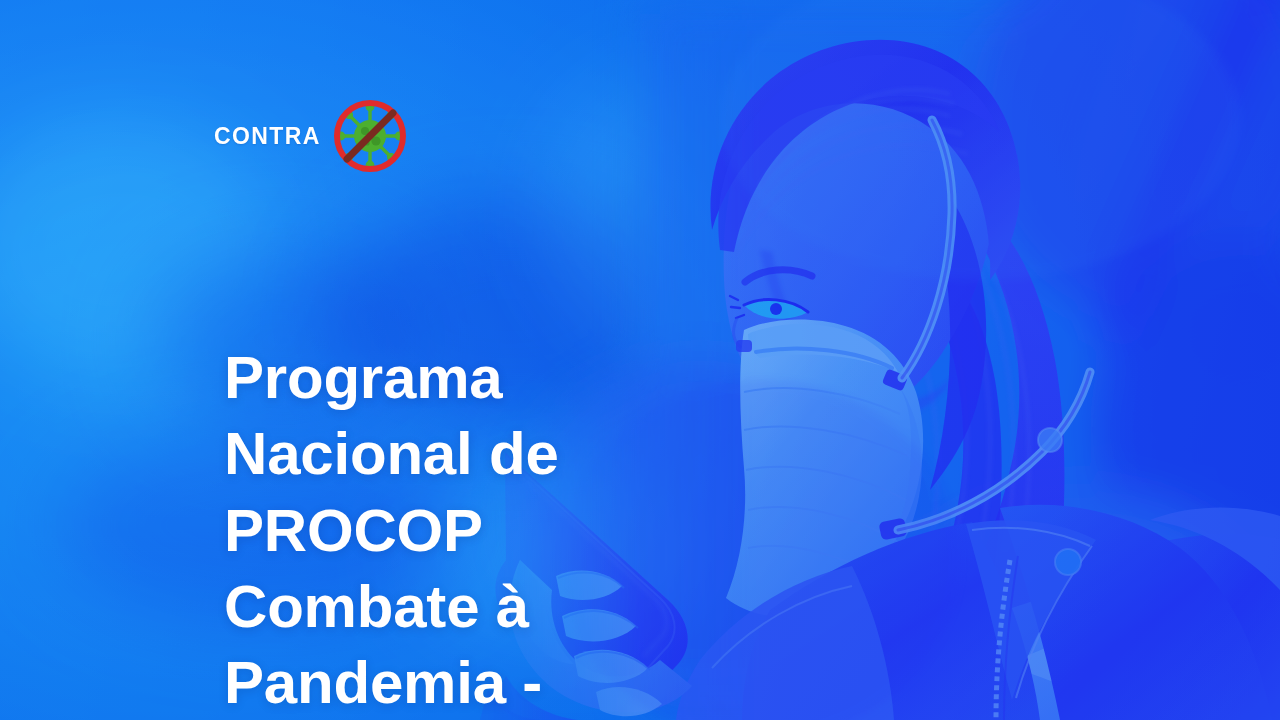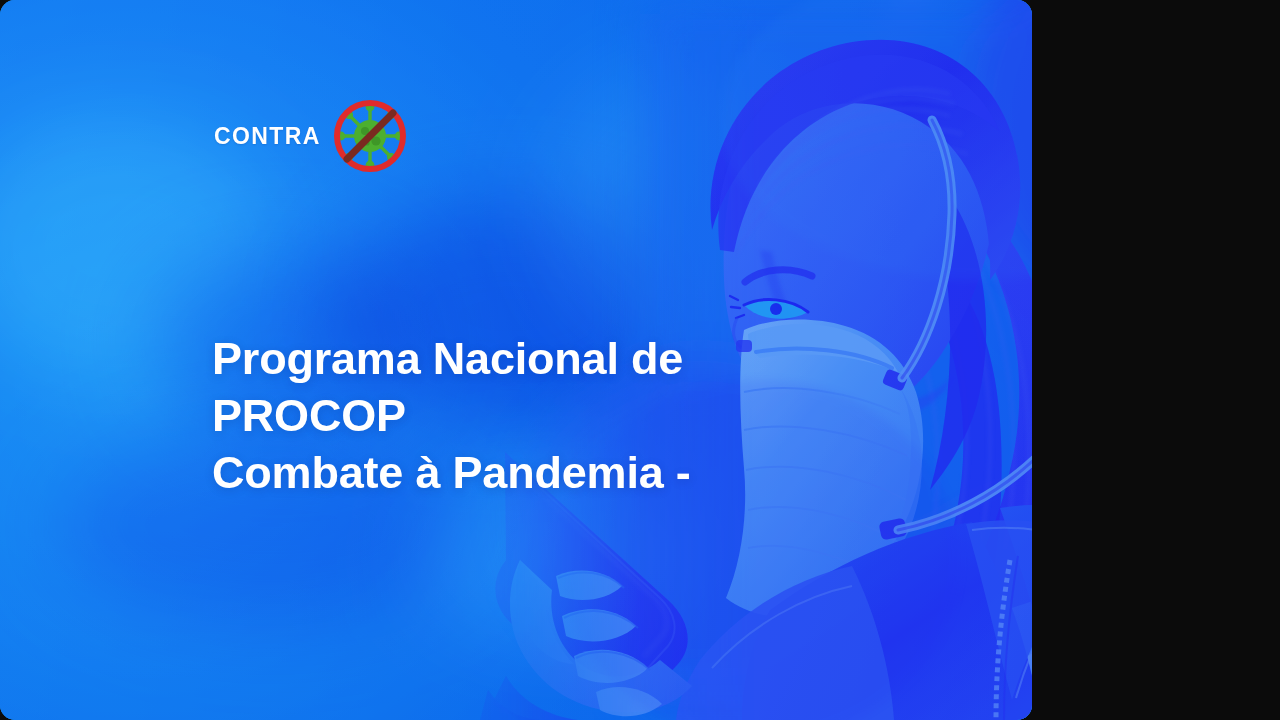--- a/index.html
+++ b/index.html
@@ -3,27 +3,26 @@
 <meta charset="utf-8">
 <title>Programa Nacional de Combate à Pandemia - PROCOP</title>
 <style>
   html, body {
     margin: 0;
     padding: 0;
     background: #0b0b0b;
   }
   #slide {
     position: relative;
-    width: 1032px;
+    width: 1280px;
     height: 720px;
     overflow: hidden;
     font-family: "Liberation Sans", "DejaVu Sans", sans-serif;
     background: #108bf4;
     isolation: isolate;
-    border-radius: 15px;
   }
 
   
   .bg-base {
     position: absolute;
     inset: 0;
     background:
       radial-gradient(120% 90% at 6% 18%, #1b92f7 0%, #1189f3 38%, #0f86f2 62%, #0d82f0 100%);
   }
 
@@ -106,25 +105,25 @@
     letter-spacing: 1.4px;
     line-height: 1;
     white-space: nowrap;
     text-shadow: 0 1px 2px rgba(0,40,120,.18);
   }
   .logo-mark { width: 78px; height: 92px; display:block; flex: 0 0 auto; }
 
   
   .headline {
     position: absolute;
-    left: 212px;
+    left: 224px;
     top: 300px;
     width: 520px;
     color: #ffffff;
-    font-size: 45px;
+    font-size: 60px;
     font-weight: 700;
     line-height: 1.27;
     letter-spacing: -0.2px;
     text-shadow: 0 2px 10px rgba(0,30,100,.18);
   }
   .headline span { display: block; }
 </style>
 </head>
 <body>
 

